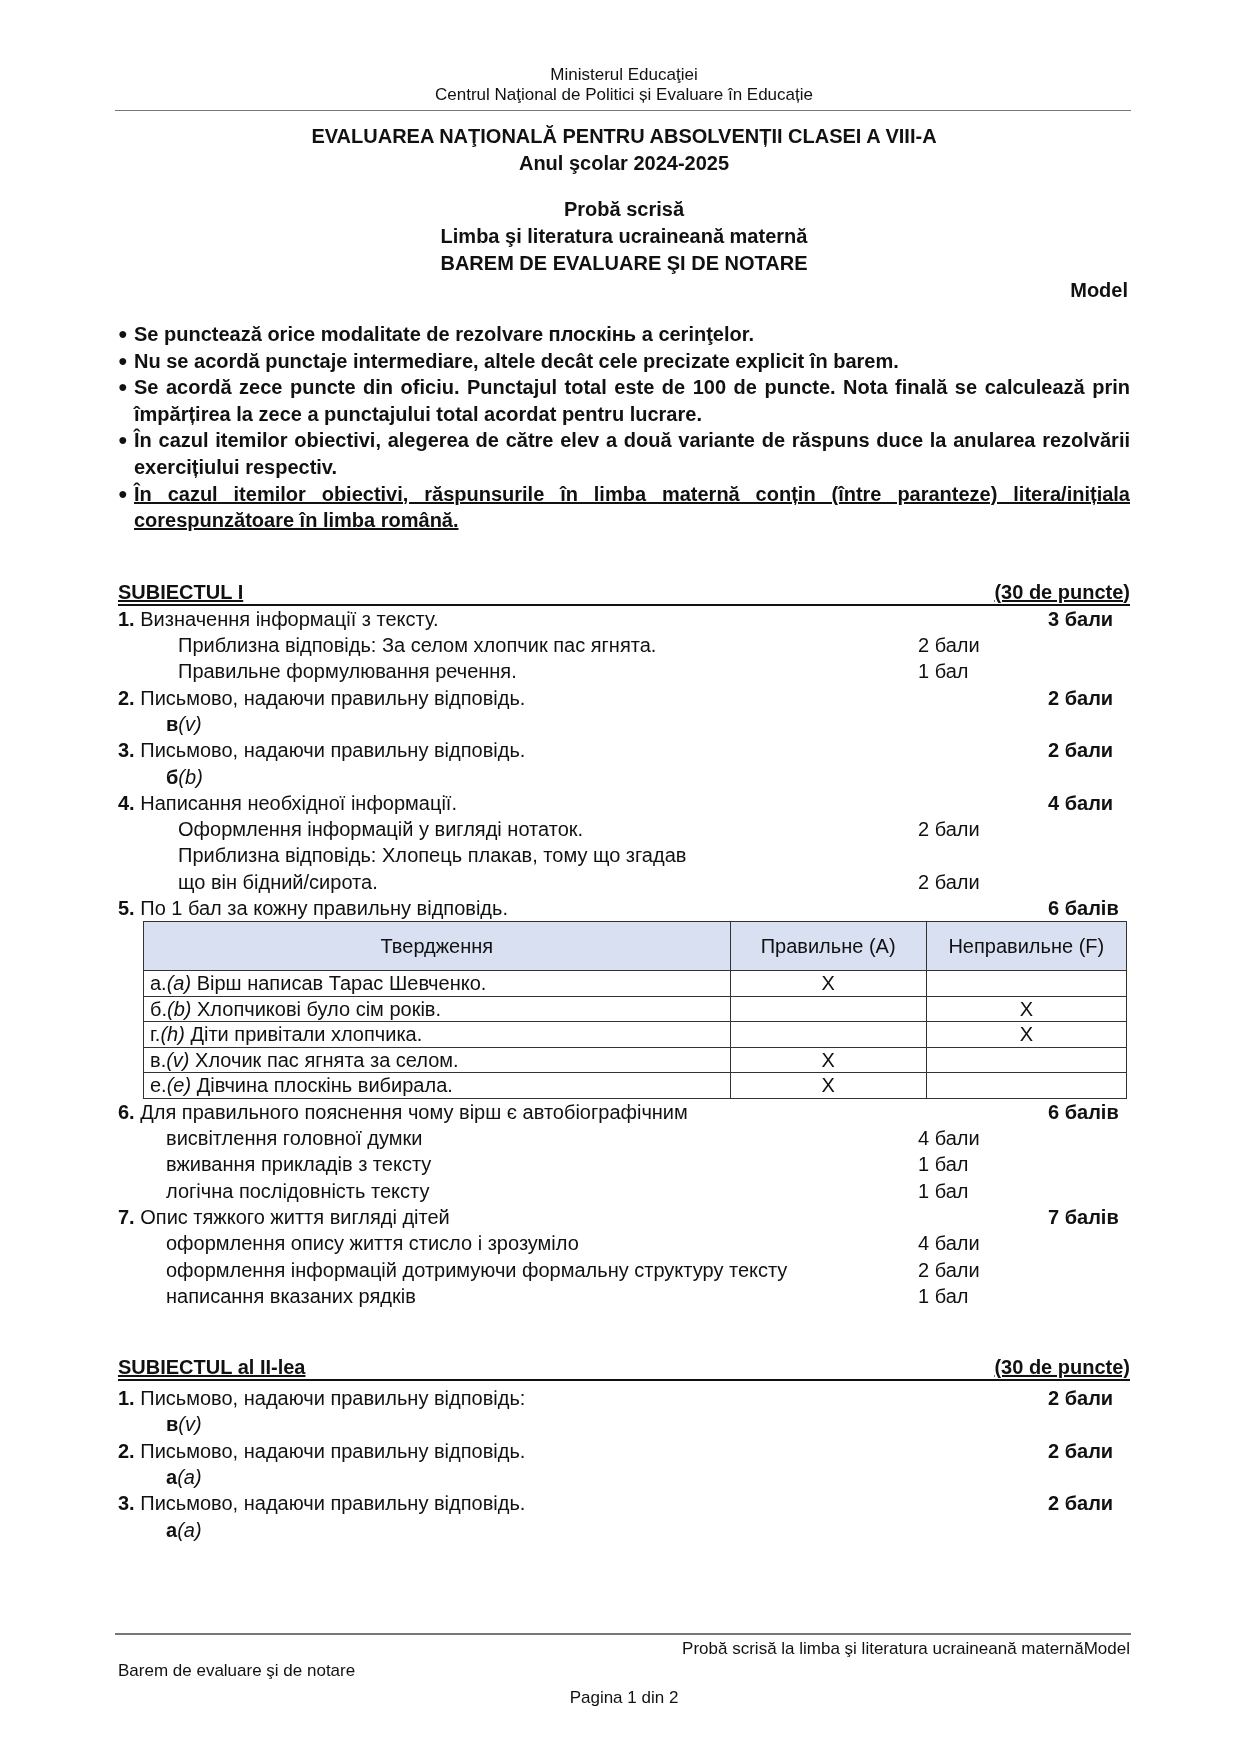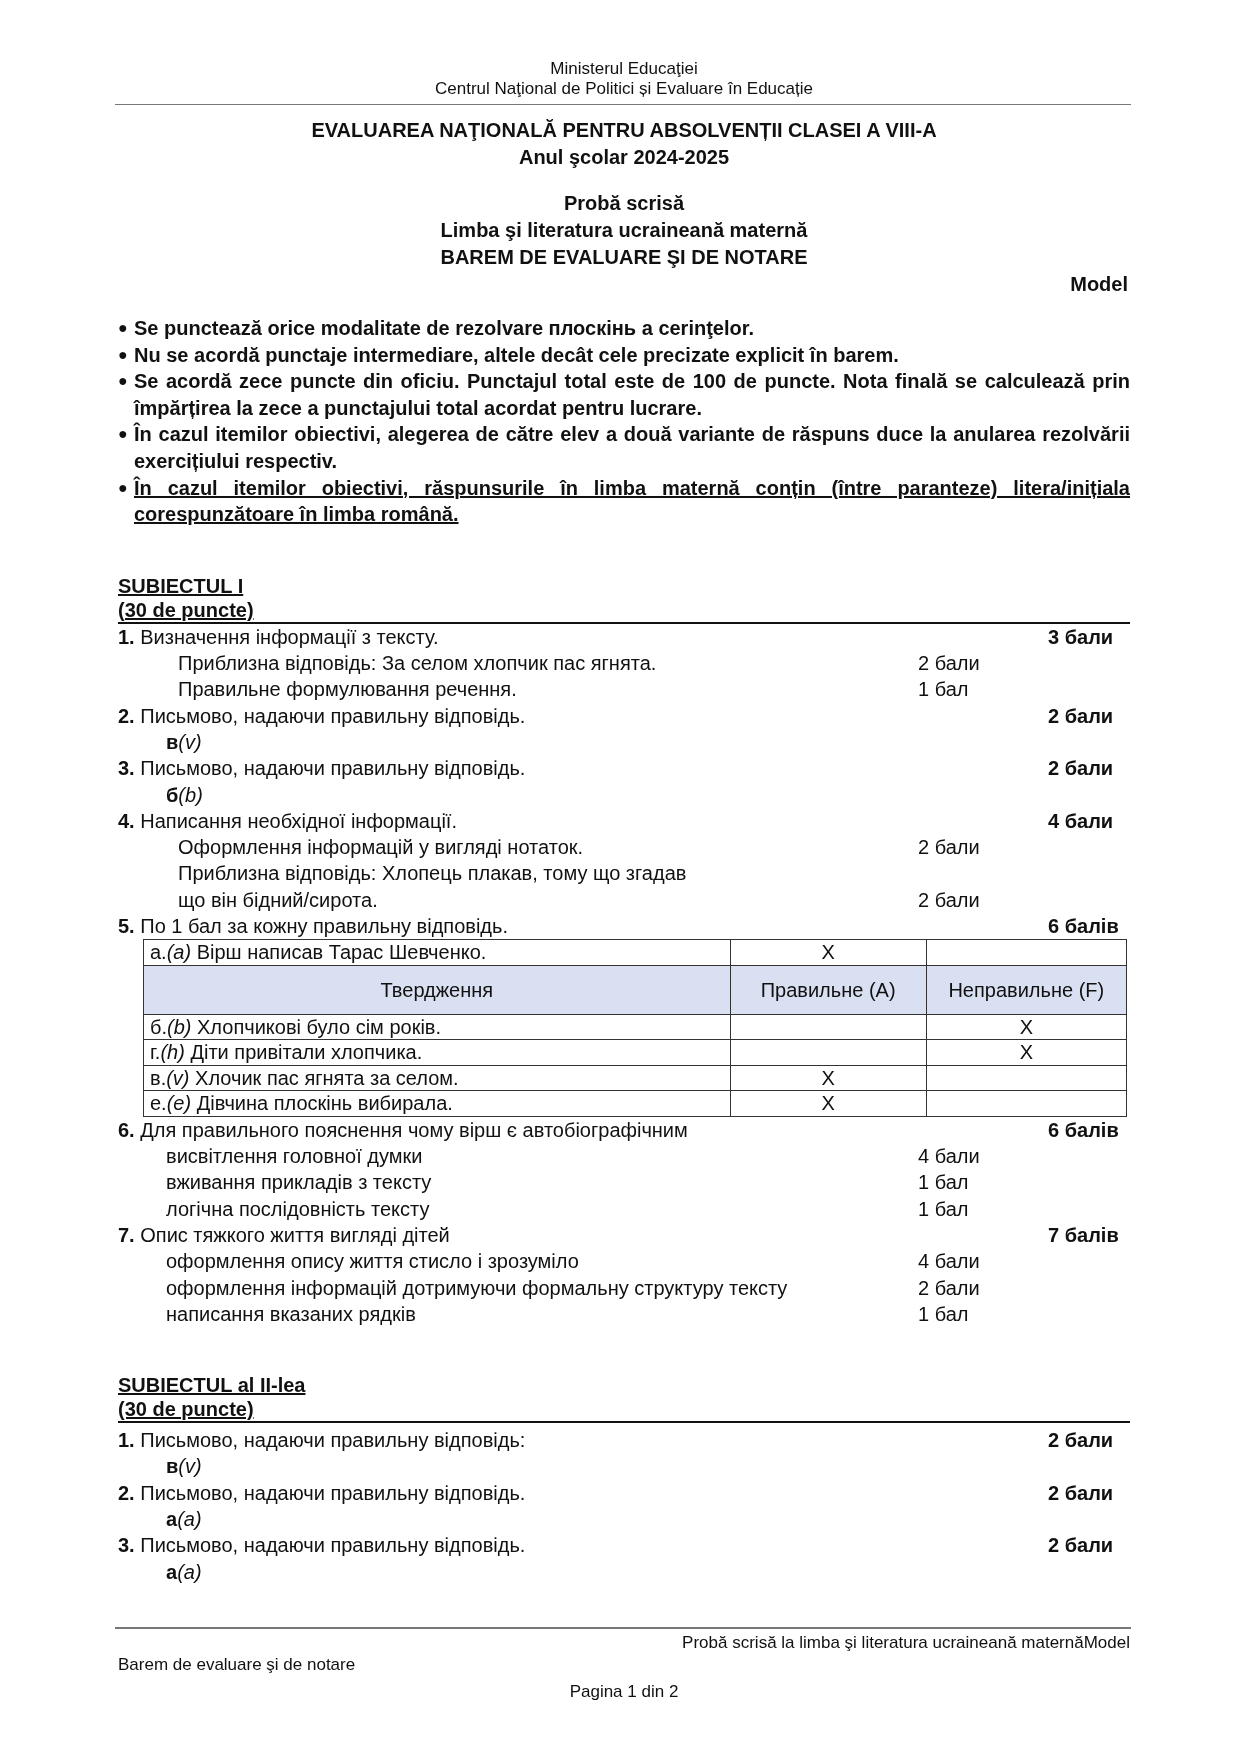--- a/index.html
+++ b/index.html
@@ -1,34 +1,34 @@
 <!DOCTYPE html>
 <html><head>
 <meta charset="utf-8">
 <style>
   html, body { margin: 0; padding: 0; background: #ffffff; }
   body {
     width: 1241px; height: 1755px; position: relative; overflow: hidden;
     font-family: "Liberation Sans", sans-serif; color: #111;
   }
-  .page { position: absolute; left: 118px; top: 0; width: 1012px; }
+  .page { position: absolute; left: 118px; top: 6px; width: 1012px; }
   .hdr-top { text-align: center; font-size: 17px; line-height: 20px; margin-top: 59px; }
   .hdr-rule { position: absolute; left: -3px; width: 1016px; top: 104px; border-top: 1.5px solid #777; }
   .title { text-align: center; font-weight: bold; font-size: 20px; line-height: 27px; }
   .t1 { margin-top: 18px; }
   .t2 { margin-top: 19px; }
   .model-right { text-align: right; font-weight: bold; font-size: 20px; line-height: 27px; padding-right: 2px; }
   .bullets { margin-top: 17px; font-weight: bold; font-size: 20px; line-height: 26.6px; }
   .bullet { display: flex; text-align: justify; }
   .bullet .dot { width: 16px; flex: 0 0 16px; font-size: 16px; }
   .bullet .txt { flex: 1; }
   .u { text-decoration: underline; text-decoration-thickness: 2px; }
   .sect-head {
     display: flex; justify-content: space-between; font-weight: bold; font-size: 20px;
-    border-bottom: 2px solid #111; line-height: 24px; flex-direction: column;
+    border-bottom: 2px solid #111; line-height: 24px;
   }
   .sect-head span { text-decoration: underline; }
   .row { display: flex; font-size: 20px; line-height: 26.3px; }
   .row .main { flex: 1; }
   .row .sub { width: 130px; }
   .row .pts { width: 82px; text-align: left; font-weight: bold; }
   .num { font-weight: bold; }
   .ind1 { padding-left: 60px; }
   .ind2 { padding-left: 48px; }
   .ans-b { font-weight: bold; }
@@ -144,28 +144,28 @@
     <div class="pts">6 балів</div>
   </div>
   <table class="tf">
     <colgroup>
         <col style="width:527px">
         <col style="width:176px">
         <col style="width:180px">
       </colgroup>
     <tbody>
         <tr>
-      <td><span>а.</span><i>(a)</i><span> Вірш написав Тарас Шевченко.</span></td>
-      <td class="c">X</td>
-      <td class="c"></td>
-    </tr>
-    <tr>
       <th style="line-height:48px;">Твердження</th>
       <th style="white-space:normal;">Правильне (A)</th>
       <th style="white-space:normal;">Неправильне (F)</th>
+    </tr>
+    <tr>
+      <td><span>а.</span><i>(a)</i><span> Вірш написав Тарас Шевченко.</span></td>
+      <td class="c">X</td>
+      <td class="c"></td>
     </tr>
     <tr>
       <td><span>б.</span><i>(b)</i><span> Хлопчикові було сім років.</span></td>
       <td class="c"></td>
       <td class="c">X</td>
     </tr>
     <tr>
       <td><span>г.</span><i>(h)</i><span> Діти привітали хлопчика.</span></td>
       <td class="c"></td>
       <td class="c">X</td>

